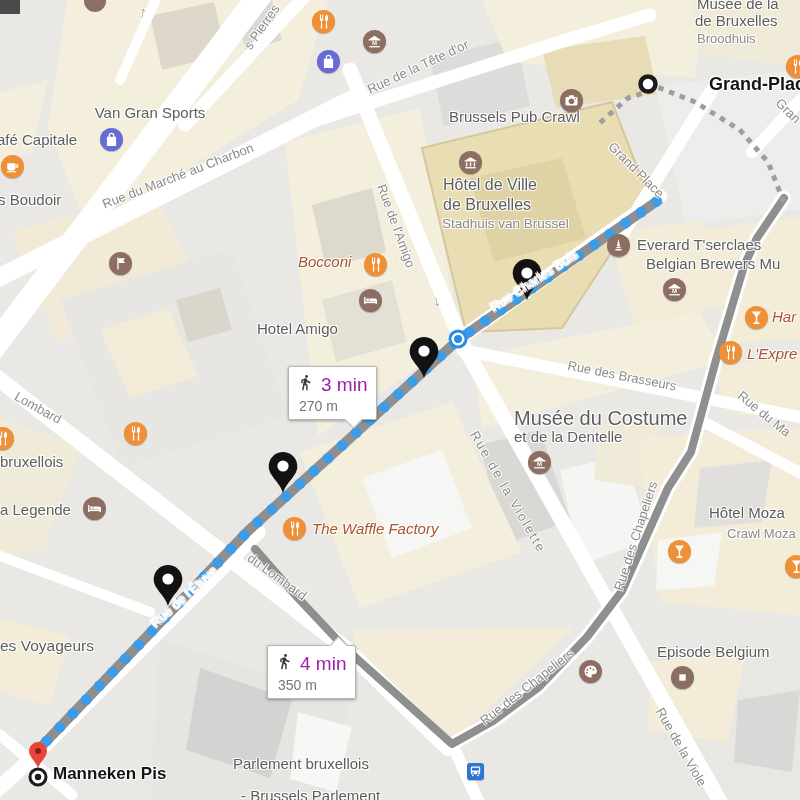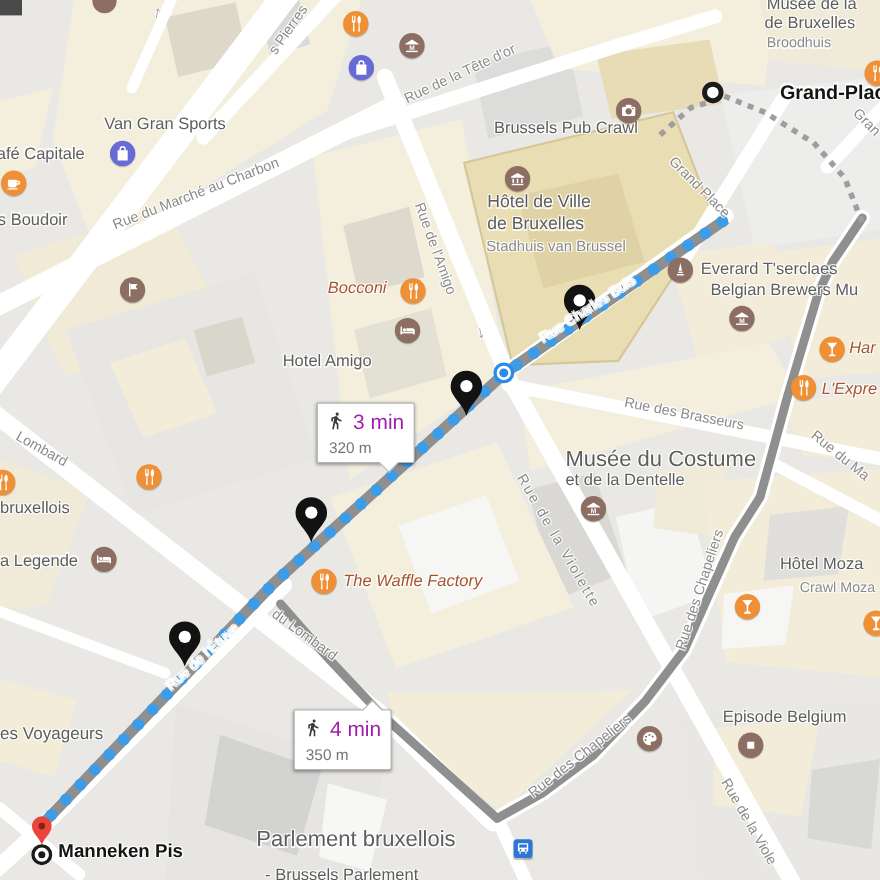--- a/index.html
+++ b/index.html
@@ -203,22 +203,22 @@
     <div class="lbl halo poi-food" style="left: 772px; top: 317px; font-size: 15px; transform: translate(0px, -50%);">Har</div>
     <div class="lbl halo poi-food" style="left: 747px; top: 354px; font-size: 15px; transform: translate(0px, -50%);">L'Expre</div>
     <div class="lbl halo poi" style="left: 514px; top: 418px; font-size: 20px; transform: translate(0px, -50%);">Musée du Costume</div>
     <div class="lbl halo poi" style="left: 514px; top: 437px; font-size: 15px; transform: translate(0px, -50%);">et de la Dentelle</div>
     <div class="lbl halo poi-food" style="left: 312px; top: 529px; font-size: 15px; transform: translate(0px, -50%);">The Waffle Factory</div>
     <div class="lbl halo poi" style="left: 709px; top: 513px; font-size: 15px; transform: translate(0px, -50%);">Hôtel Moza</div>
     <div class="lbl halo poi-muted" style="left: 727px; top: 534px; font-size: 13px; transform: translate(0px, -50%);">Crawl Moza</div>
     <div class="lbl halo poi" style="left: 657px; top: 652px; font-size: 15px; transform: translate(0px, -50%);">Episode Belgium</div>
     <div class="lbl halo poi" style="left: 0px; top: 462px; font-size: 15px; transform: translate(0px, -50%);">bruxellois</div>
     <div class="lbl halo poi" style="left: 0px; top: 510px; font-size: 15px; transform: translate(0px, -50%);">a Legende</div>
-    <div class="lbl halo poi" style="left: 0px; top: 668px; font-size: 15.5px; transform: translate(0px, -50%);">es Voyageurs</div>
-    <div class="lbl halo poi" style="left: 233px; top: 764px; font-size: 20px; transform: translate(0px, -50%);">Parlement bruxellois</div>
+    <div class="lbl halo poi" style="left: 0px; top: 646px; font-size: 15.5px; transform: translate(0px, -50%);">es Voyageurs</div>
+    <div class="lbl halo poi" style="left: 233px; top: 764px; font-size: 15px; transform: translate(0px, -50%);">Parlement bruxellois</div>
     <div class="lbl halo poi" style="left: 241px; top: 796px; font-size: 15px; transform: translate(0px, -50%);">- Brussels Parlement</div>
     <div class="lbl halo place" style="left: 665px; top: 84px; font-size: 18px; transform: translate(0px, -50%); padding-left: 44px;">Grand-Place</div>
     <div class="lbl halo place" style="left: 53px; top: 774px; font-size: 17px; transform: translate(0px, -50%);">Manneken Pis</div>
     <div class="lbl halo street" style="left: 262px; top: 27px; transform: translate(-50%, -50%) rotate(-55deg);">s Pierres</div>
     <div class="lbl halo street" style="left: 178px; top: 176px; transform: translate(-50%, -50%) rotate(-21deg);">Rue du Marché au Charbon</div>
     <div class="lbl halo street" style="left: 418px; top: 67px; transform: translate(-50%, -50%) rotate(-25deg);">Rue de la Tête d'or</div>
     <div class="lbl halo street" style="left: 396px; top: 226px; transform: translate(-50%, -50%) rotate(70deg);">Rue de l'Amigo</div>
     <div class="lbl halo street" style="left: 636px; top: 170px; transform: translate(-50%, -50%) rotate(45deg);">Grand Place</div>
     <div class="lbl halo street" style="left: 788px; top: 111px; transform: translate(-50%, -50%) rotate(45deg);">Gran</div>
     <div class="lbl halo street-white" style="left: 534px; top: 281px; transform: translate(-50%, -50%) rotate(-33deg);">Rue Charles Buls</div>
@@ -403,21 +403,21 @@
 
 <div class="badge" id="badge-0" style="left: 288px; top: 366px;">
   <div class="badge-row">
     <span>
       <svg viewBox="0 0 24 24">
           <path fill="#3a3a3a" d="M13.5 5.5c1.1 0 2-.9 2-2s-.9-2-2-2-2 .9-2 2 .9 2 2 2zM9.8 8.9L7 23h2.1l1.8-8 2.1 2v6h2v-7.5l-2.1-2 .6-3C14.8 12 16.8 13 19 13v-2c-1.9 0-3.5-1-4.3-2.4l-1-1.6c-.3-.5-1-1-1.7-1-.3 0-.5.1-.8.1L6 8.3V13h2V9.6l1.8-.7"></path>
         </svg>
     </span>
     <span class="badge-time">3 min</span>
   </div>
-  <div class="badge-dist">320 m</div>
+  <div class="badge-dist">270 m</div>
   <div class="badge-ptr ptr-bottom"></div>
 </div>
 
 <div class="badge" id="badge-1" style="left: 267px; top: 645px;">
   <div class="badge-row">
     <span>
       <svg viewBox="0 0 24 24">
           <path fill="#3a3a3a" d="M13.5 5.5c1.1 0 2-.9 2-2s-.9-2-2-2-2 .9-2 2 .9 2 2 2zM9.8 8.9L7 23h2.1l1.8-8 2.1 2v6h2v-7.5l-2.1-2 .6-3C14.8 12 16.8 13 19 13v-2c-1.9 0-3.5-1-4.3-2.4l-1-1.6c-.3-.5-1-1-1.7-1-.3 0-.5.1-.8.1L6 8.3V13h2V9.6l1.8-.7"></path>
         </svg>
     </span>

